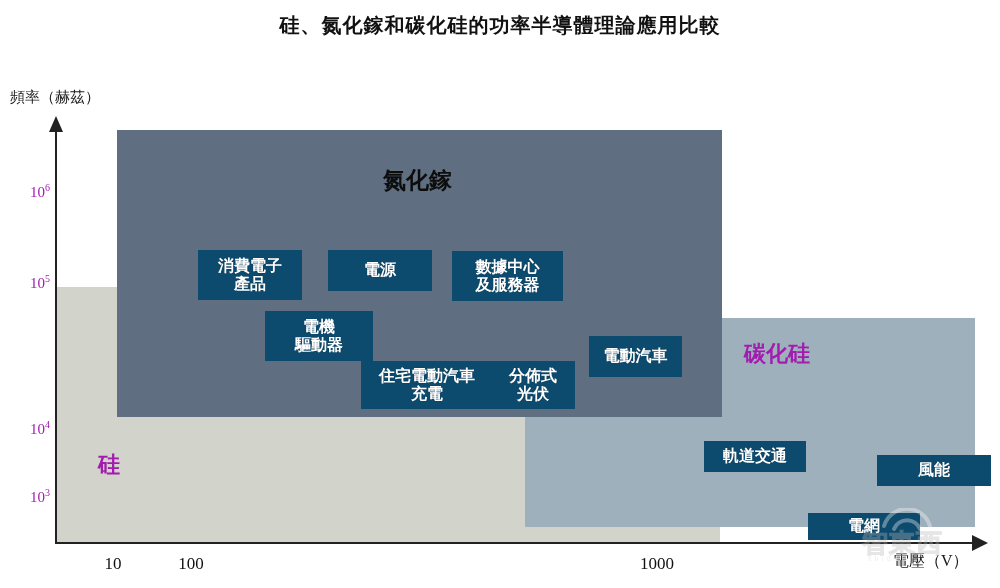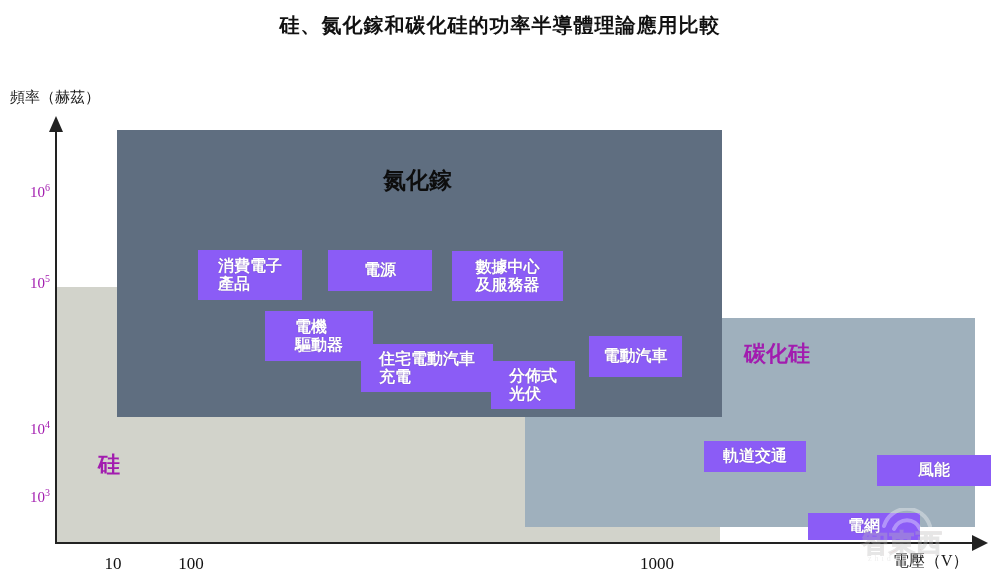--- a/index.html
+++ b/index.html
@@ -107,25 +107,26 @@
     white-space: nowrap;
   }
   .region-name-gan {
     font-size: 23px;
     color: #0d0d0d;
   }
 
   
   .app-box {
     position: absolute;
-    background: #8b5cf6;
+    background: #0c4a6e;
     color: #ffffff;
     font-size: 16px;
     font-weight: bold;
     line-height: 1.14;
+    text-align: center;
     display: flex;
     align-items: center;
     justify-content: center;
     box-sizing: border-box;
     padding: 2px 6px;
     text-shadow: 0 0 1px rgba(0,0,0,.35);
     white-space: pre-line;
     font-family: "Liberation Serif", "DejaVu Serif", serif;
   }
 
@@ -209,21 +210,21 @@
 產品</div>
 
   <div class="app-box" style="left:328px; top:250px; width:104px; height:41px;">電源</div>
 
   <div class="app-box" style="left:452px; top:251px; width:111px; height:50px;">數據中心
 及服務器</div>
 
   <div class="app-box" style="left:265px; top:311px; width:108px; height:50px;">電機
 驅動器</div>
 
-  <div class="app-box" style="left:361px; top:344px; width:132px; height:48px;">住宅電動汽車
+  <div class="app-box" style="left:361px; top:361px; width:132px; height:48px;">住宅電動汽車
 充電</div>
 
   <div class="app-box" style="left:491px; top:361px; width:84px; height:48px;">分佈式
 光伏</div>
 
   <div class="app-box" style="left:589px; top:336px; width:93px; height:41px;">電動汽車</div>
 
   <div class="app-box" style="left:704px; top:441px; width:102px; height:31px;">軌道交通</div>
 
   <div class="app-box" style="left:768px; top:513px; width:112px; height:27px;margin-left:40px;">電網</div>

